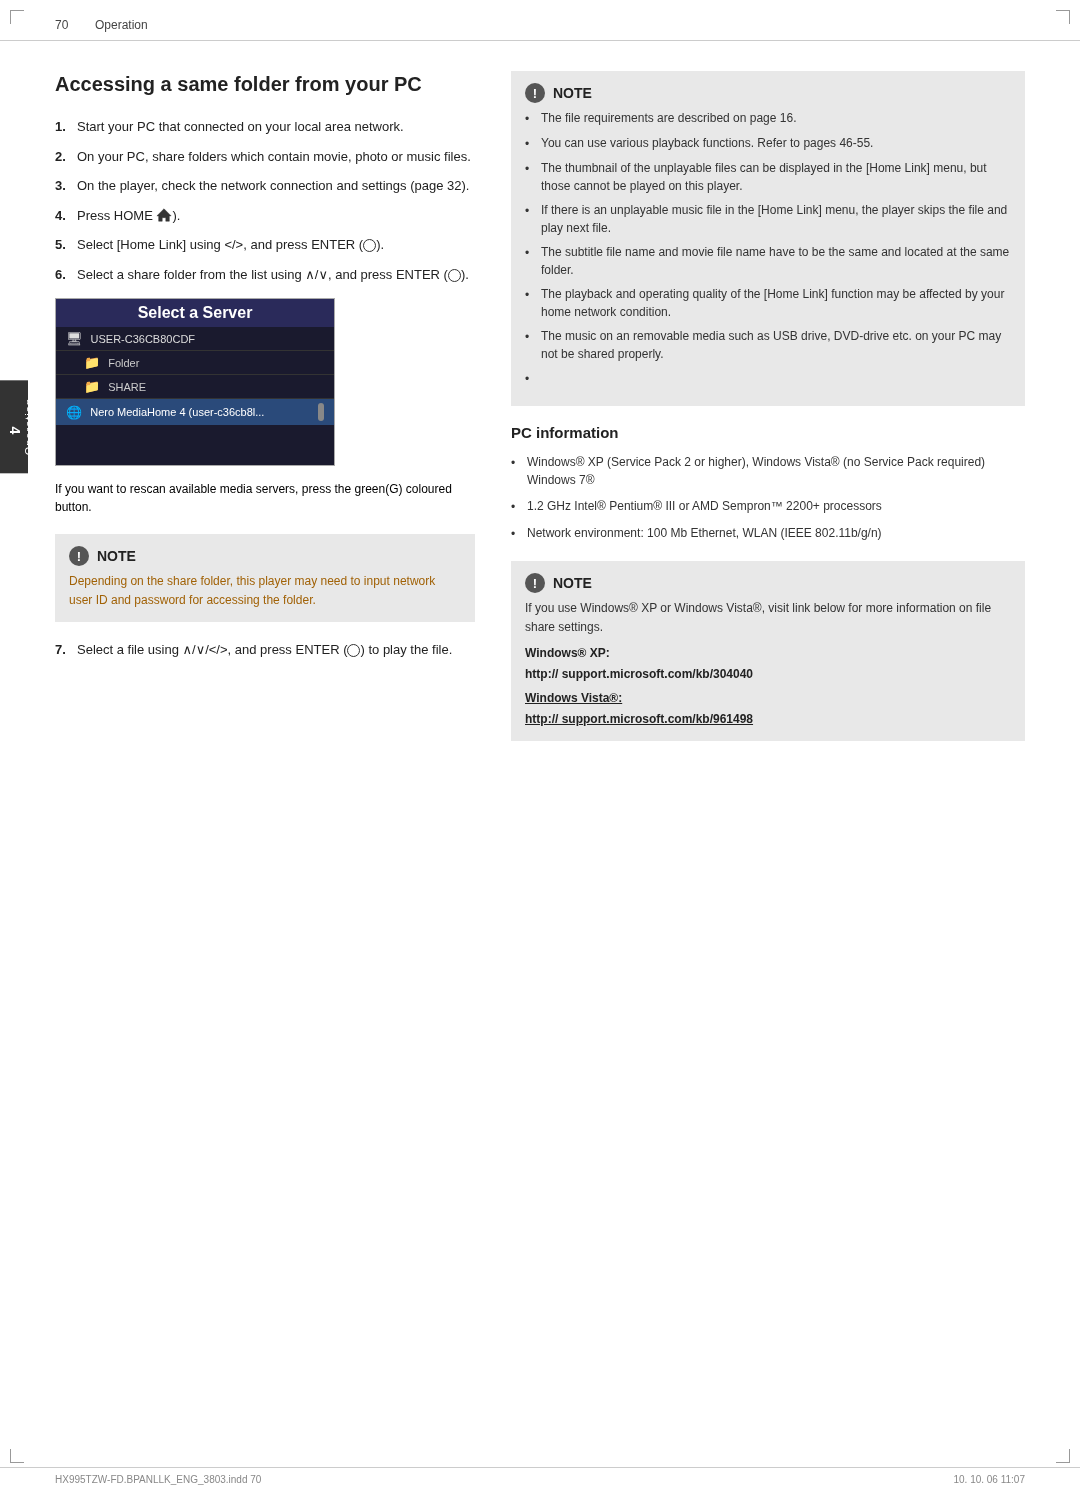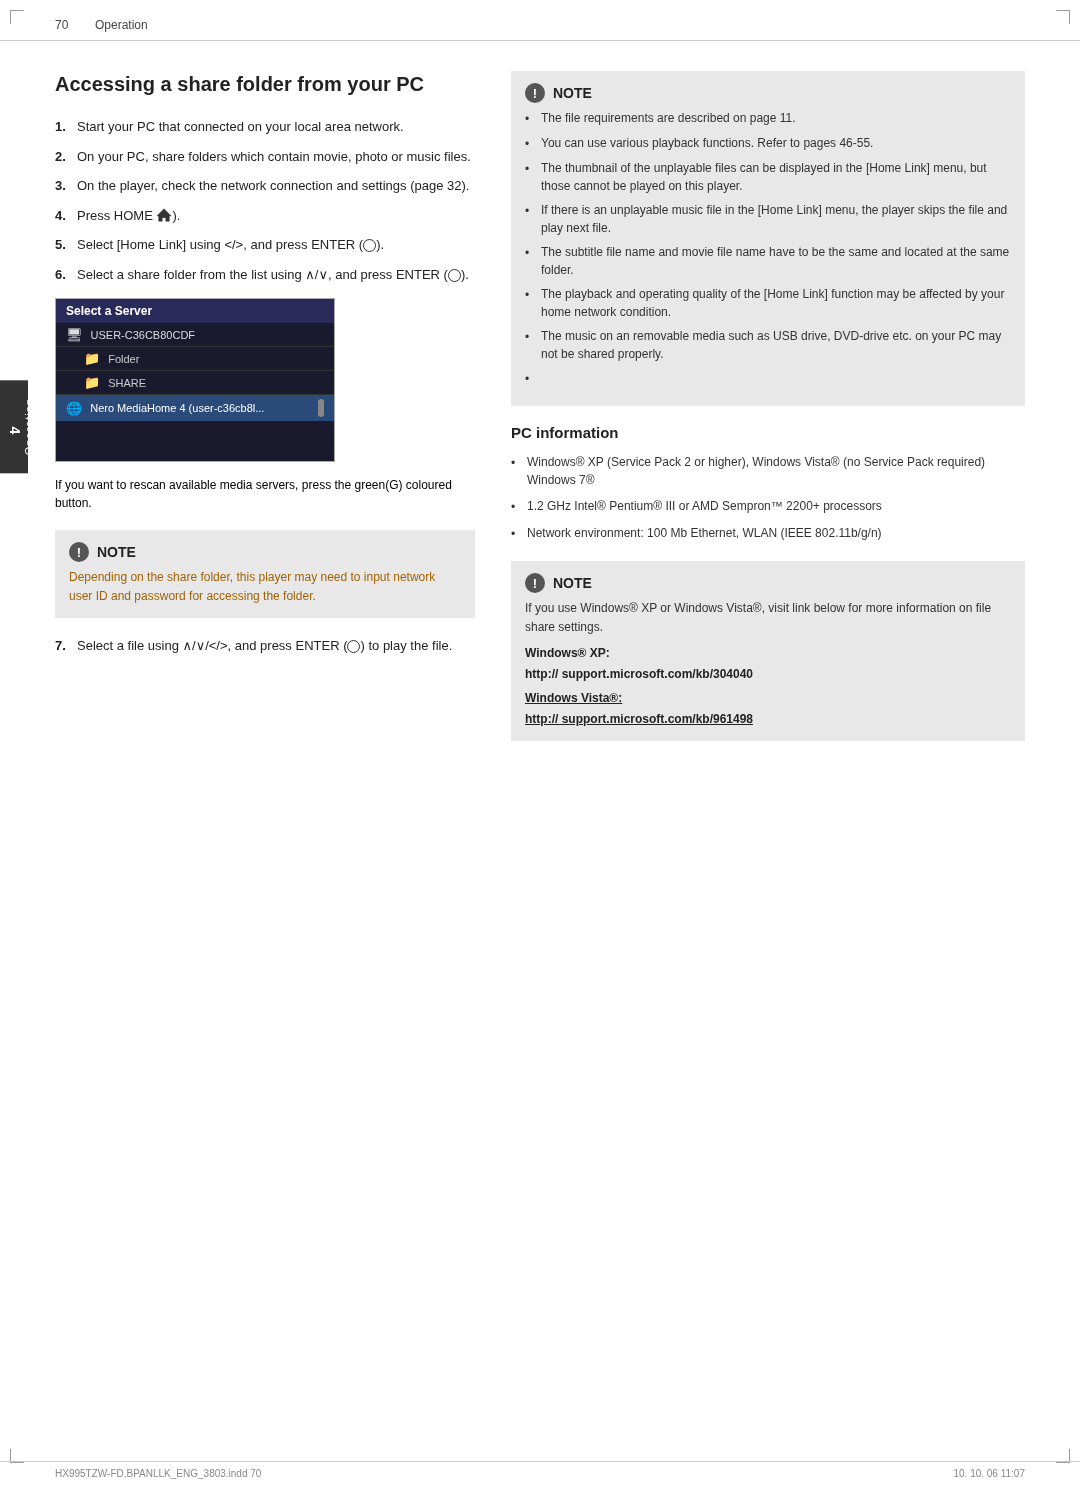--- a/index.html
+++ b/index.html
@@ -126,21 +126,22 @@
     .screenshot-box {
       border: 1px solid #aaa;
       background: #1a1a2e;
       padding: 0;
       margin: 14px 0;
       width: 280px;
     }
     .screenshot-header {
       background: #2a2a5a;
       color: #fff;
-      font-size: 12px;
+      text-align: center;
+      font-size: 16px;
       font-weight: bold;
       padding: 5px 10px;
     }
     .screenshot-row {
       display: flex;
       align-items: center;
       padding: 4px 10px;
       color: #ddd;
       font-size: 11px;
       border-bottom: 1px solid #333;
@@ -279,21 +280,21 @@
       font-size: 12px;
     }
     .url-label {
       font-weight: bold;
       text-align: center;
     }
 
     
     .footer {
       position: absolute;
-      bottom: 6px;
+      bottom: 0;
       left: 0;
       right: 0;
       border-top: 1px solid #ccc;
       display: flex;
       justify-content: space-between;
       padding: 6px 55px;
       font-size: 10px;
       color: #888;
     }
 
@@ -325,21 +326,21 @@
 
   <div class="side-tab">
     <span class="side-tab-num">4</span>
     <span class="side-tab-text">Operation</span>
   </div>
 
   <div class="main-content">
 
     <div class="left-col">
 
-      <div class="section-title">Accessing a share folder from your PC</div>
+      <div class="section-title">Accessing a same folder from your PC</div>
 
       <ul class="numbered-list">
         <li>
           <span class="list-num">1.</span>
           <span class="list-text">Start your PC that connected on your local area network.</span>
         </li>
         <li>
           <span class="list-num">2.</span>
           <span class="list-text">On your PC, share folders which contain movie, photo or music files.</span>
         </li>
@@ -412,21 +413,21 @@
     <div class="right-col">
 
       <div class="right-note-box">
         <div class="note-header">
           <div class="note-icon">!</div>
           <span class="note-title">NOTE</span>
         </div>
         <ul class="bullet-list">
           <li>
             <span class="bullet-dot">•</span>
-            <span>The file requirements are described on page 11.</span>
+            <span>The file requirements are described on page 16.</span>
           </li>
           <li>
             <span class="bullet-dot">•</span>
             <span>You can use various playback functions. Refer to pages 46-55.</span>
           </li>
           <li>
             <span class="bullet-dot">•</span>
             <span>The thumbnail of the unplayable files can be displayed in the [Home Link] menu, but those cannot be played on this player.</span>
           </li>
           <li>

